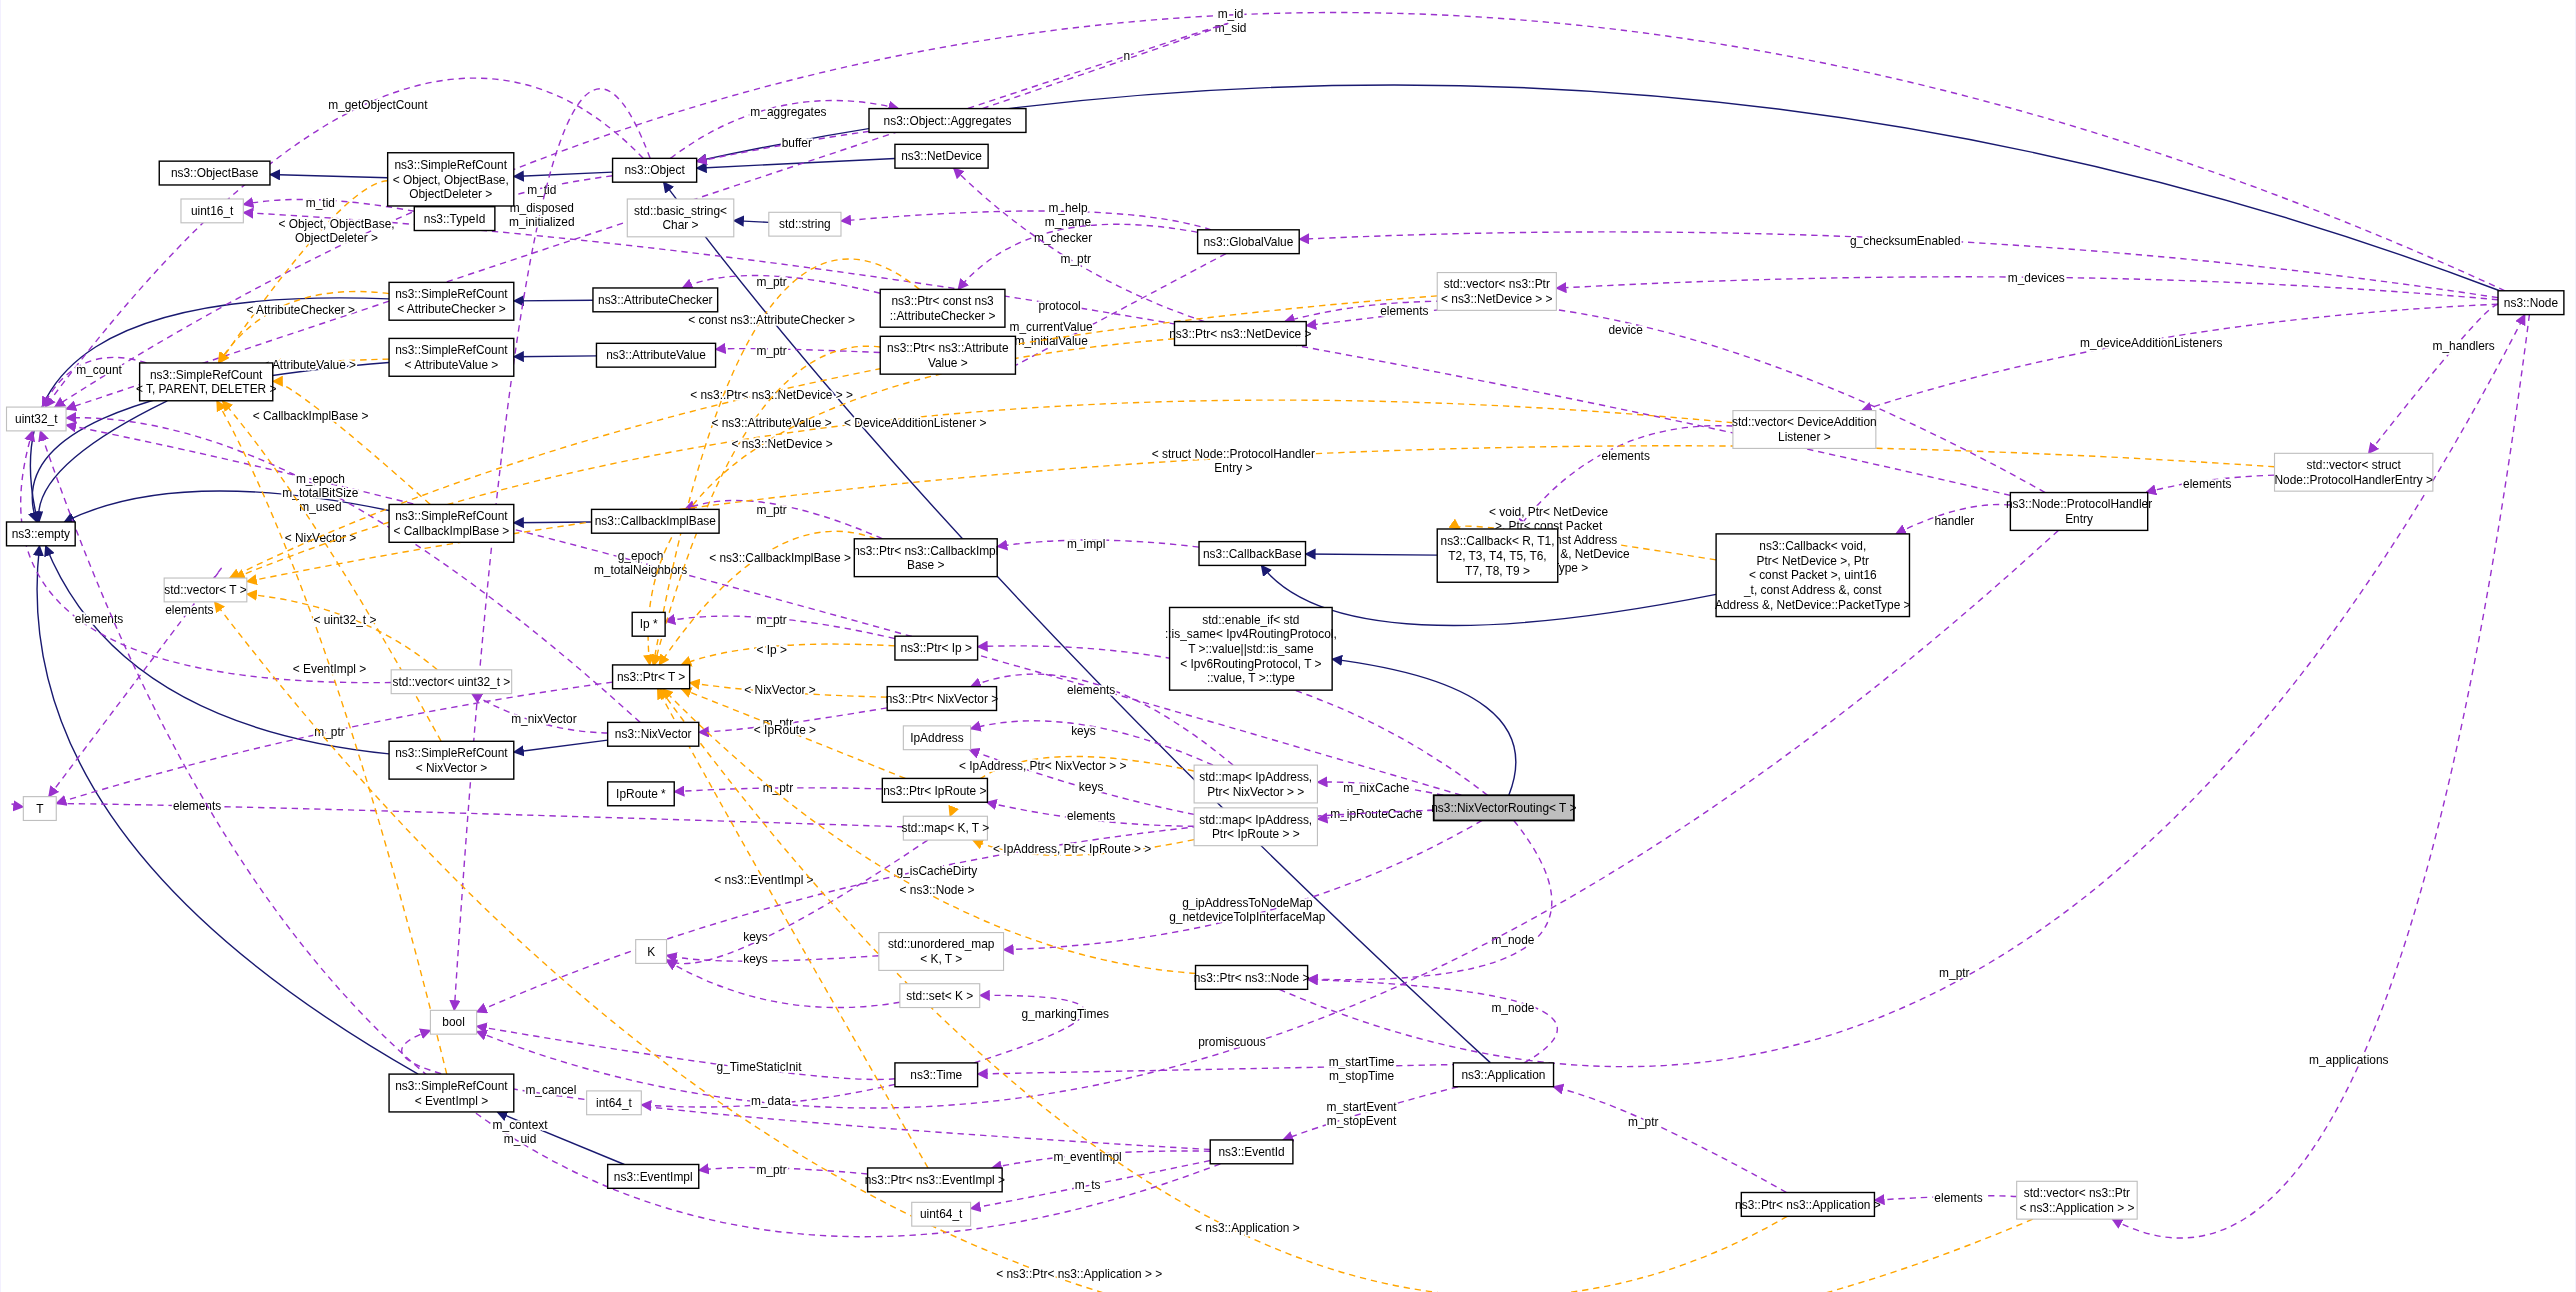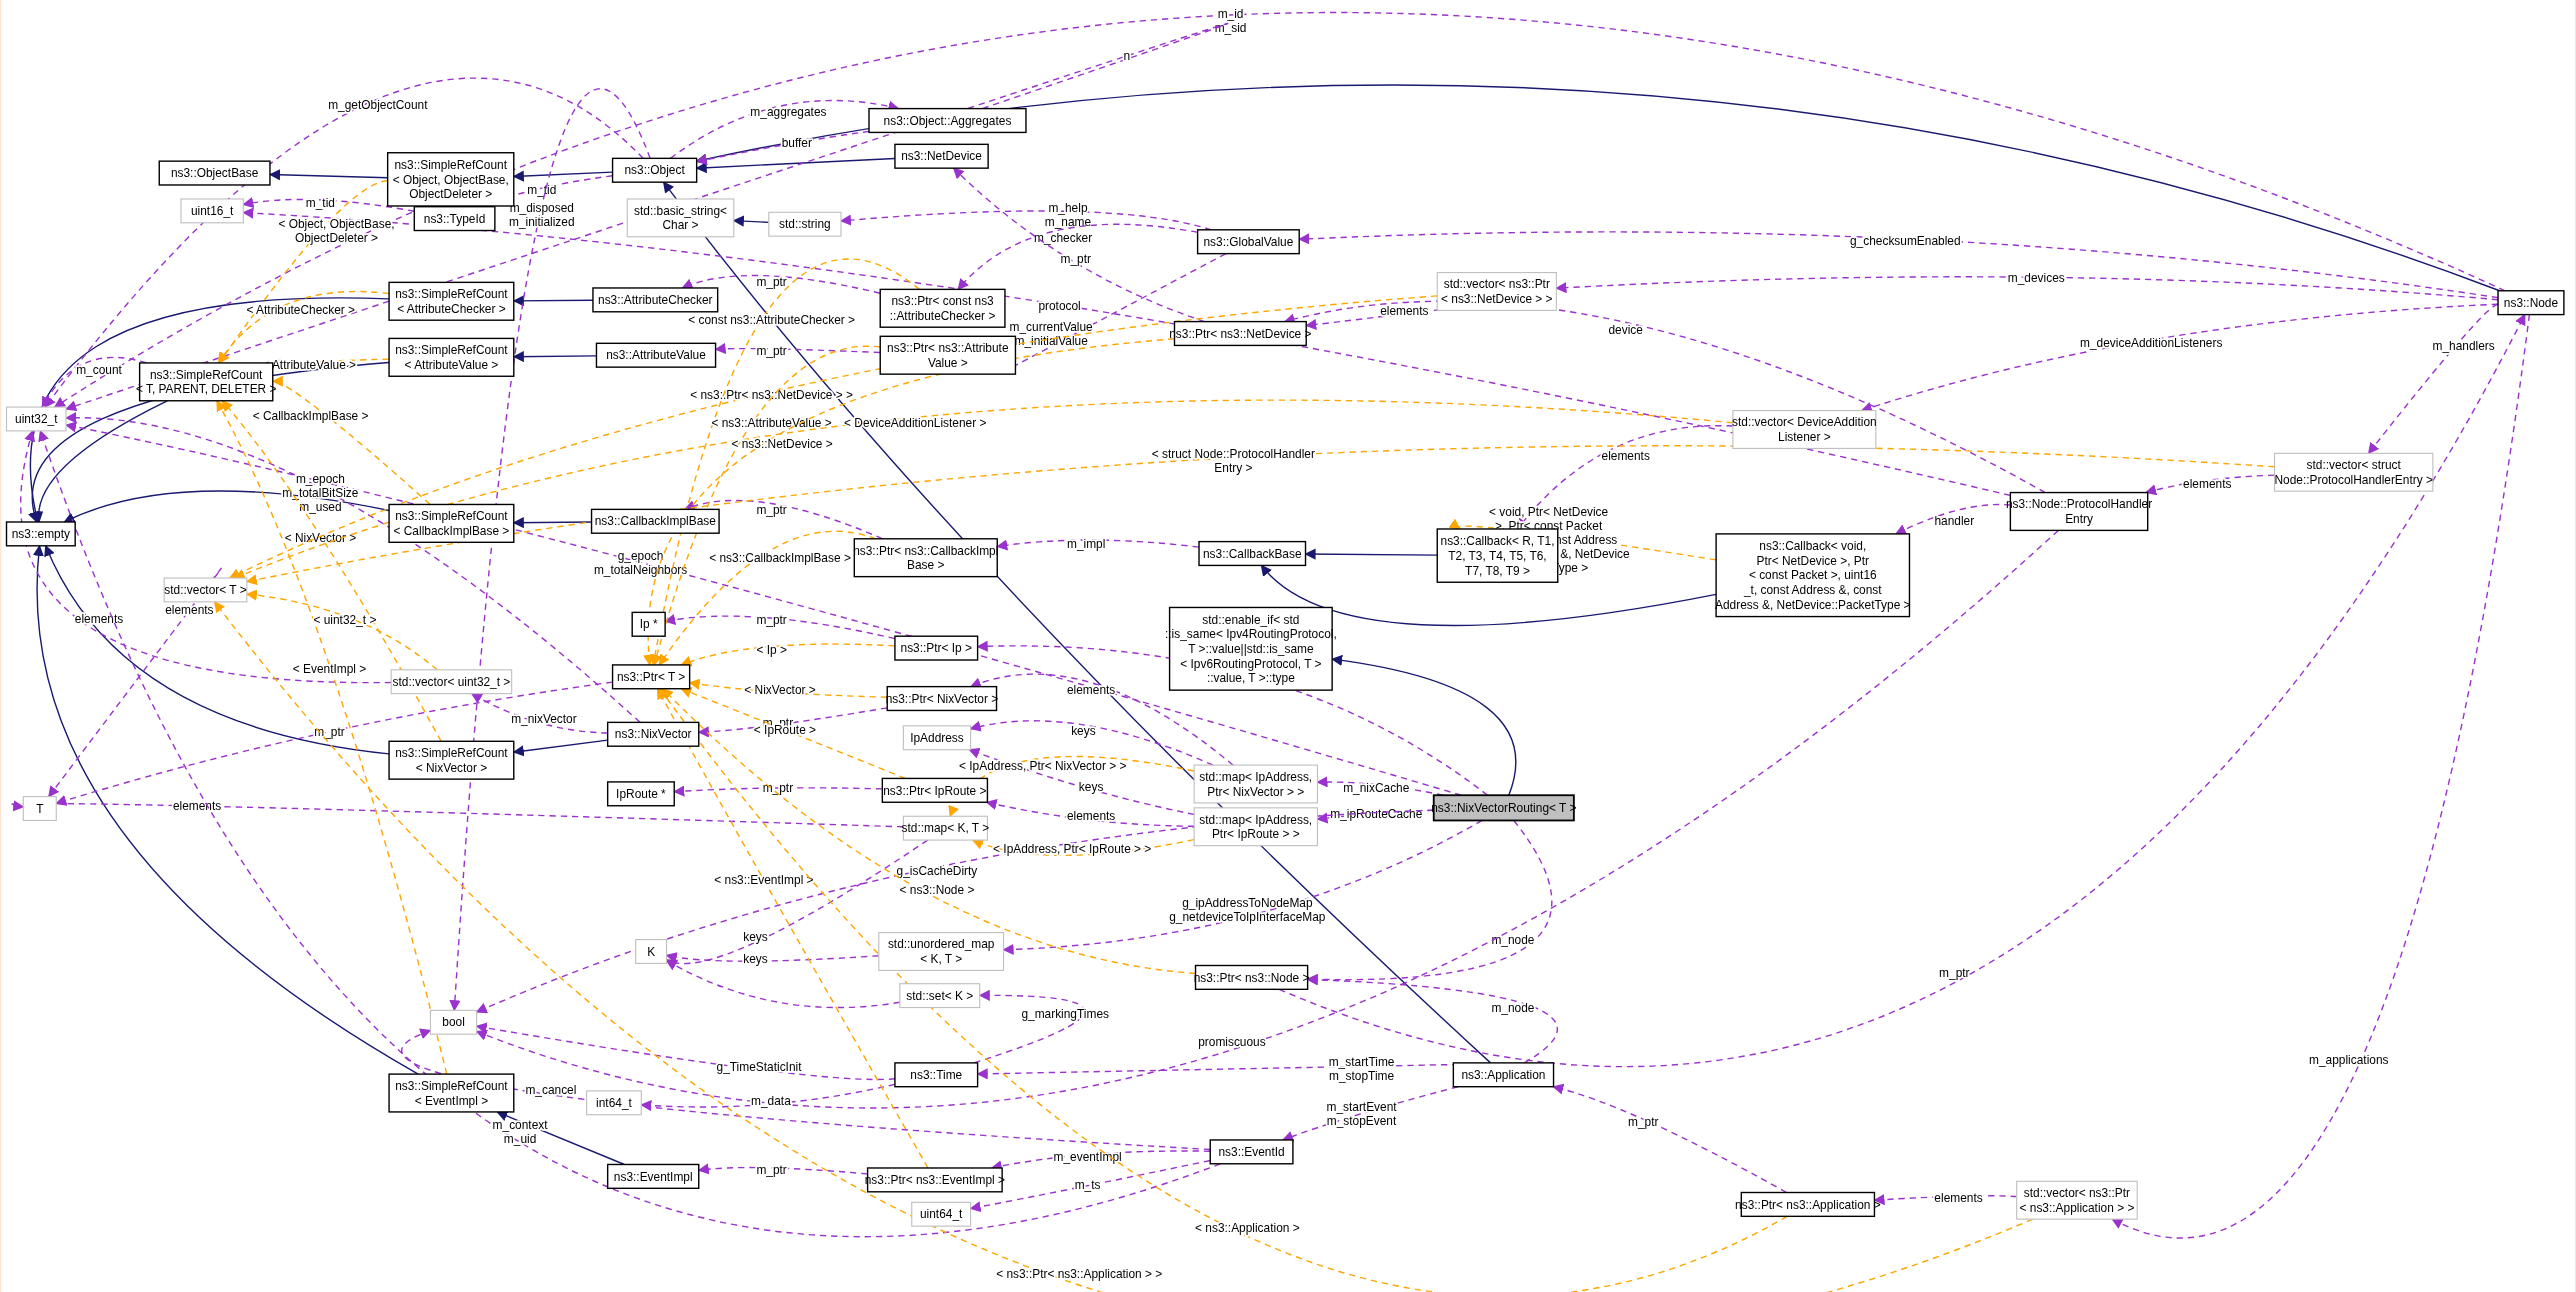--- a/index.html
+++ b/index.html
@@ -1,16 +1,16 @@
 <!DOCTYPE html>
 <html style="font-size:11.2px"><head>
 <meta charset="utf-8">
 <style>
   html,body{margin:0;padding:0;background:#ffffff;}
-  .canvas{margin:0;width:2576px;height:1292px;position:relative;background:#f97316;}
+  .canvas{margin:0;width:2576px;height:1292px;position:relative;background:#c4b5fd;}
   svg{display:block;}
   .node-label{font-family:"Liberation Sans","DejaVu Sans",sans-serif;font-size:17px;fill:#000;}
   .edge-label{font-family:"Liberation Sans","DejaVu Sans",sans-serif;font-size:17px;fill:#000;
               paint-order:stroke;stroke:#ffffff;stroke-width:5px;stroke-linejoin:round;}
 </style>
 </head>
 <body>
 
 <figure class="canvas">
   <svg id="diagram" width="2576" height="1292" viewBox="0 0 3676 1844" xmlns="http://www.w3.org/2000/svg">

